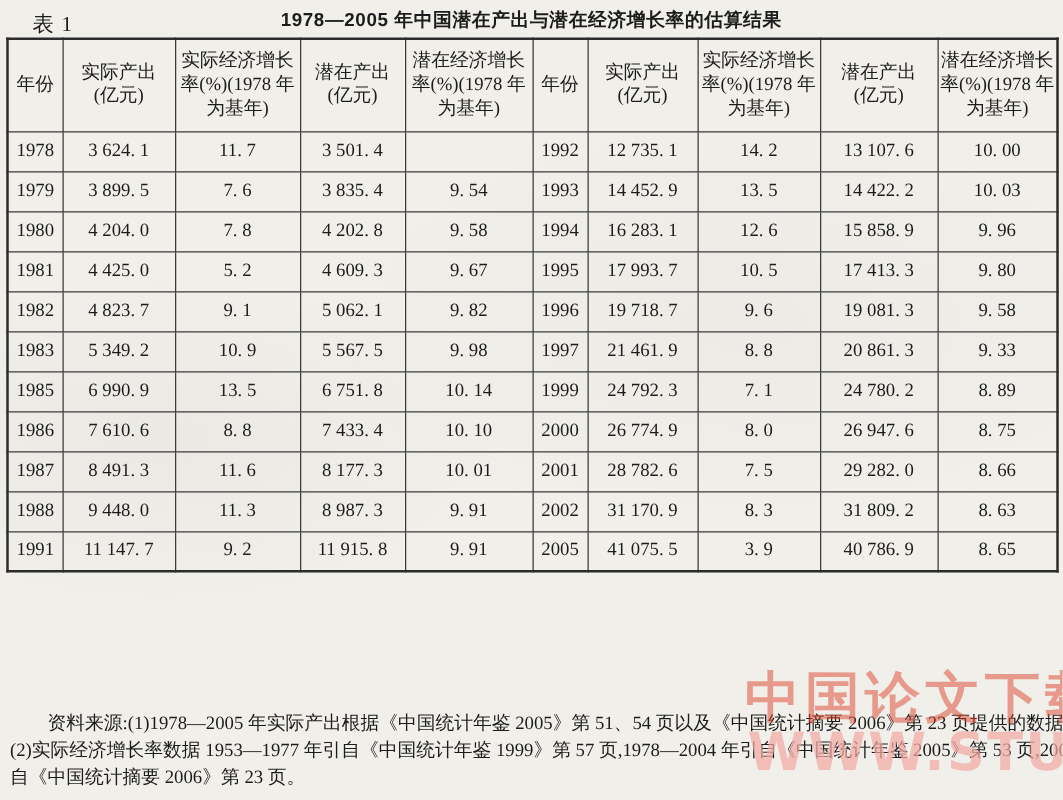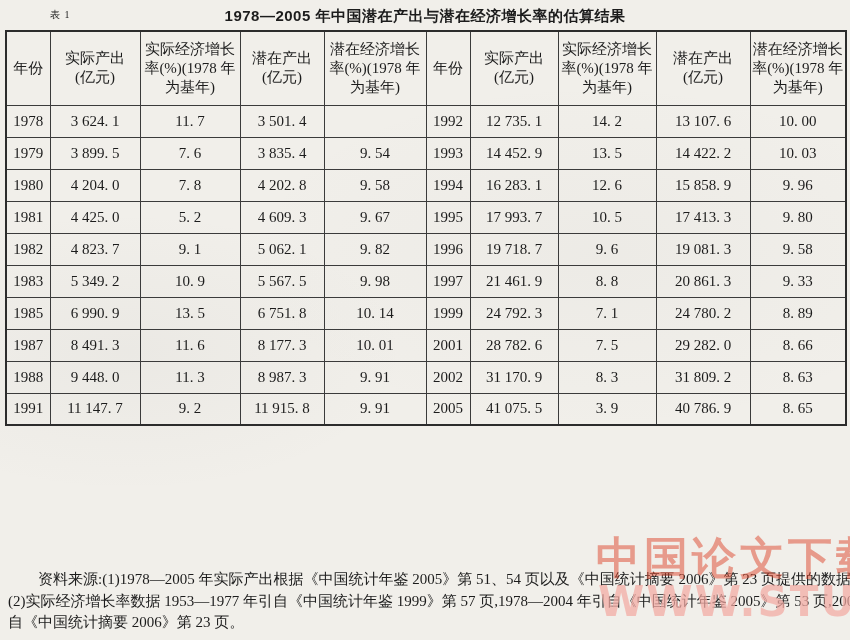--- a/index.html
+++ b/index.html
@@ -13,22 +13,22 @@
   }
   
   .paper-noise {
     position:absolute; inset:0; pointer-events:none;
     background:
       radial-gradient(ellipse 400px 200px at 15% 55%, rgba(120,120,120,0.05), transparent 70%),
       radial-gradient(ellipse 500px 250px at 70% 40%, rgba(130,130,130,0.04), transparent 70%);
   }
   .title-row { position:absolute; top:5px; left:0; width:850px; height:24px; }
   .table-label {
-    position:absolute; left:50px; top:3px;
-    font-size:10px; letter-spacing:1px;
+    position:absolute; left:26px; top:3px;
+    font-size:17px; letter-spacing:1px;
   }
   .page-title {
     position:absolute; left:0; width:100%; top:2px;
     text-align:center;
     font-family:Liberation Sans, sans-serif;
     font-weight:bold; font-size:15px; letter-spacing:0.5px;
   }
   table.est-table {
     position:absolute; top:30px; left:5px;
     width:840px; table-layout:fixed;
@@ -220,20 +220,32 @@
         <td>13. 5</td>
         <td>6 751. 8</td>
         <td>10. 14</td>
         <td>1999</td>
         <td>24 792. 3</td>
         <td>7. 1</td>
         <td>24 780. 2</td>
         <td>8. 89</td>
       </tr>
       <tr>
+        <td>1986</td>
+        <td>7 610. 6</td>
+        <td>8. 8</td>
+        <td>7 433. 4</td>
+        <td>10. 10</td>
+        <td>2000</td>
+        <td>26 774. 9</td>
+        <td>8. 0</td>
+        <td>26 947. 6</td>
+        <td>8. 75</td>
+      </tr>
+      <tr>
         <td>1987</td>
         <td>8 491. 3</td>
         <td>11. 6</td>
         <td>8 177. 3</td>
         <td>10. 01</td>
         <td>2001</td>
         <td>28 782. 6</td>
         <td>7. 5</td>
         <td>29 282. 0</td>
         <td>8. 66</td>

